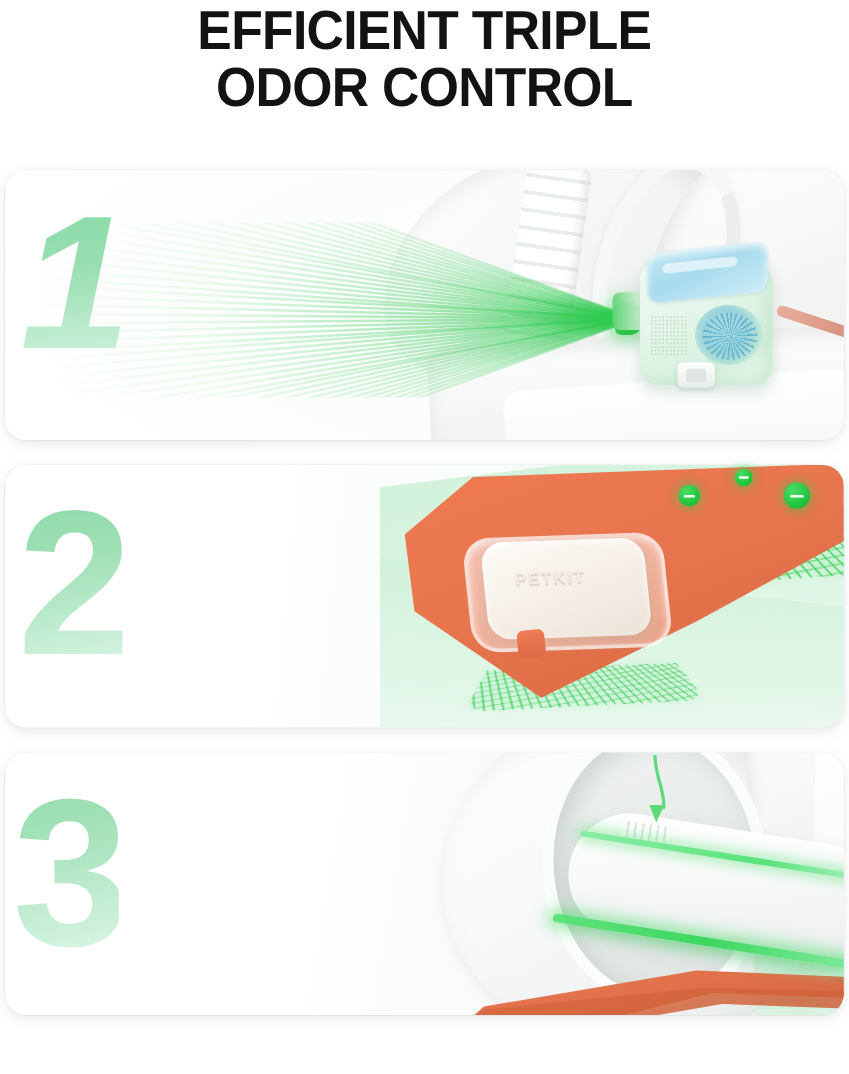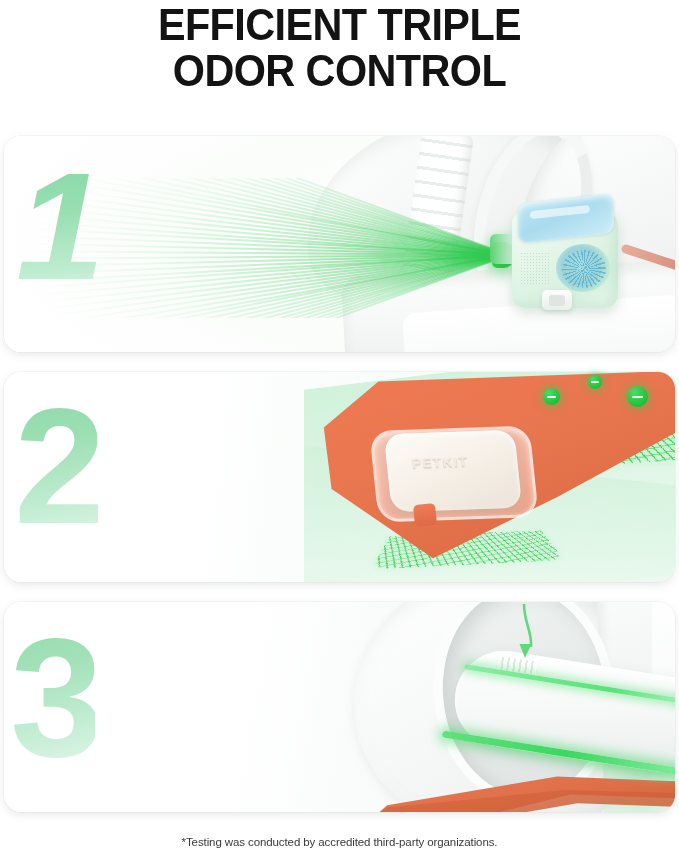--- a/index.html
+++ b/index.html
@@ -458,14 +458,13 @@
       <svg class="arrow-green" viewBox="0 0 34 58">
         <path d="M12 0 C12 18 20 28 19 42" stroke="#5fd97a" stroke-width="2.6" fill="none" stroke-linecap="round"></path>
         <path d="M13 54 L7.5 40 L19.5 40 Z" fill="#5fd97a"></path>
       </svg>
     </div>
 
     <div class="numeral numeral-3">3</div>
 
   </section>
 
-  <div class="footnote">*Testing was conducted by accredited third-party organizations.</div>
 </div>
 
 </body></html>

